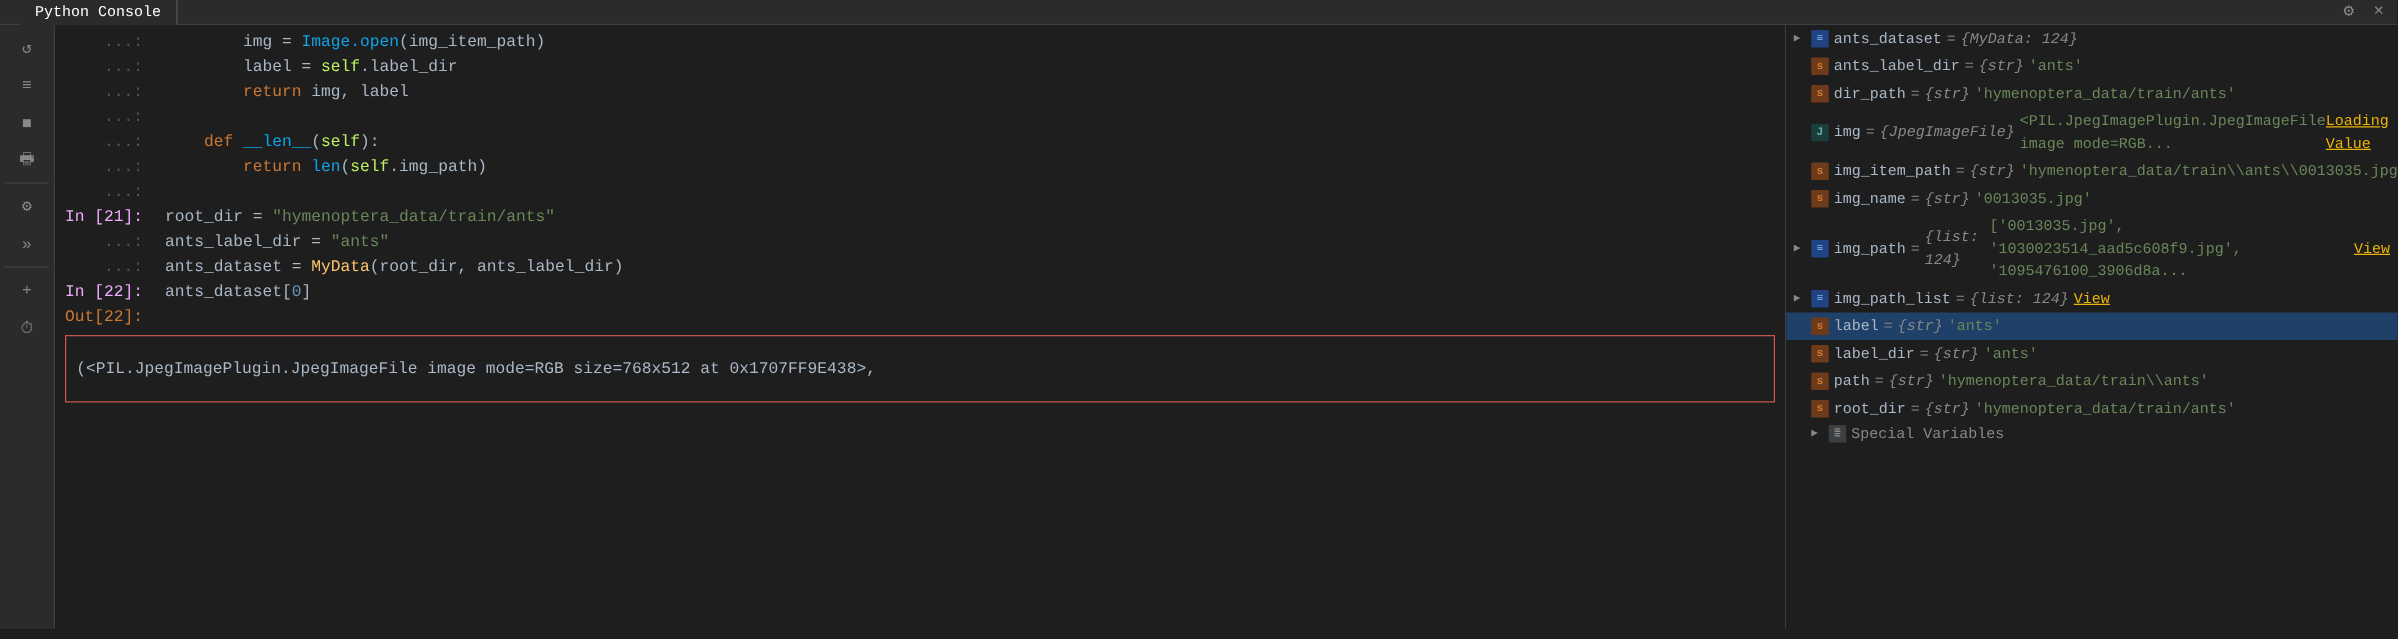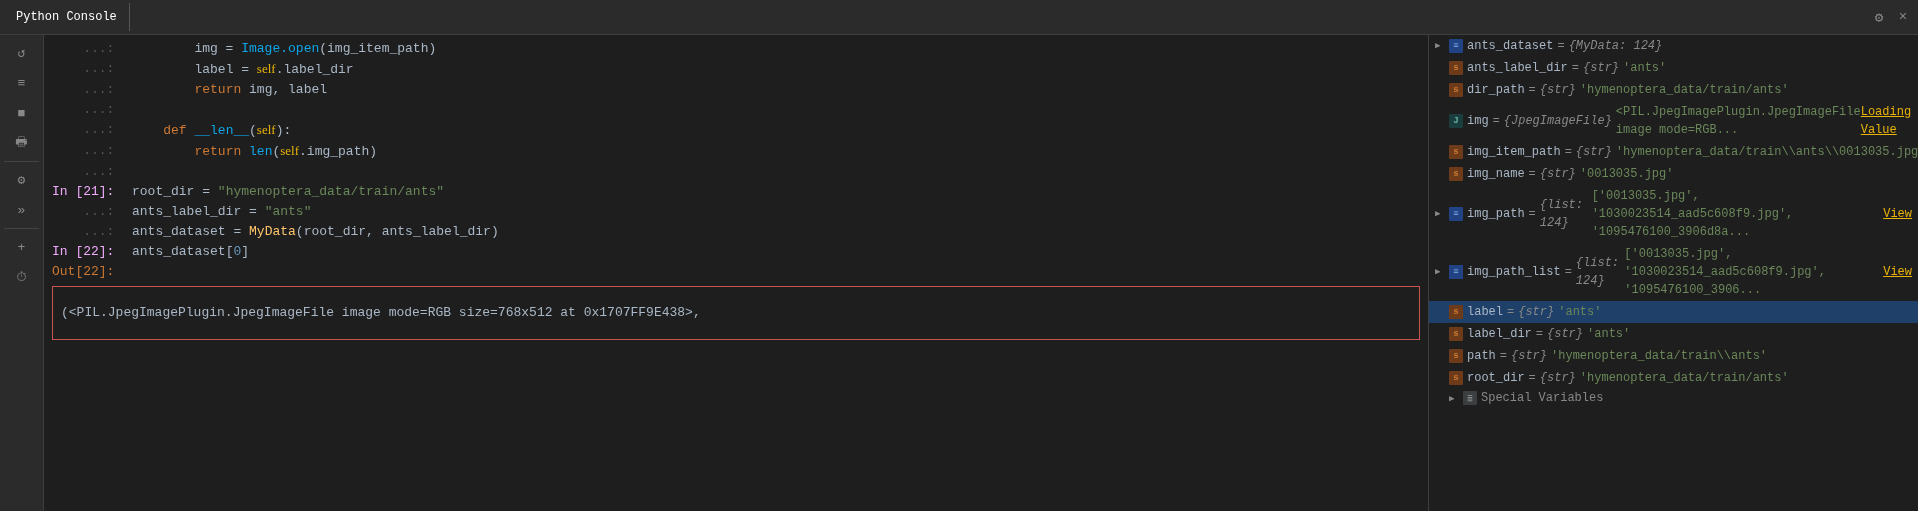--- a/index.html
+++ b/index.html
@@ -11,23 +11,23 @@
       font-size: 13px;
       color: #a9b7c6;
       overflow: hidden;
     }
 
     
     .tab-bar {
       display: flex;
       align-items: center;
       background: #2b2b2b;
-      height: 35px;
+      height: 20px;
       border-bottom: 1px solid #3c3f41;
-      padding-left: 4px;
+      padding-left: 16px;
       justify-content: space-between;
     }
     .tab-bar-left {
       display: flex;
       align-items: center;
     }
     .tab {
       display: flex;
       align-items: center;
       padding: 0 12px;
@@ -123,21 +123,21 @@
 
     .code-content { flex: 1; }
 
     
     .kw { color: #cc7832; }       
     .fn { color: #0ea5e9; }       
     .str { color: #6a8759; }      
     .num { color: #6897bb; }       
     .var { color: #a9b7c6; }       
     .cls { color: #ffc66d; }      
-    .self-kw { color: #eab308; font-family: Liberation Serif, serif; }  
+    .self-kw { color: #bef264; }  
     .pil-out { color: #a9b7c6; }  
 
     
     .output-box {
       border: 1px solid #c75450;
       margin: 4px 8px;
       padding: 16px 8px;
       background: #1e1e1e;
     }
     .output-box .code-line {
@@ -358,21 +358,20 @@
       <span class="var-val">['0013035.jpg', '1030023514_aad5c608f9.jpg', '1095476100_3906d8a...</span>
       <span class="var-view">View</span>
     </div>
 
     <div class="var-row">
       <span class="expand-icon">▶</span>
       <span class="type-icon blue">≡</span>
       <span class="var-name">img_path_list</span>
       <span class="var-eq">=</span>
       <span class="var-type">{list: 124}</span>
-      <span class="var-val">['0013035.jpg', '1030023514_aad5c608f9.jpg', '1095476100_3906...</span>
       <span class="var-view">View</span>
     </div>
 
     <div class="var-row selected">
       <span class="expand-icon"></span>
       <span class="type-icon orange">s</span>
       <span class="var-name">label</span>
       <span class="var-eq">=</span>
       <span class="var-type">{str}</span>
       <span class="var-val">'ants'</span>

